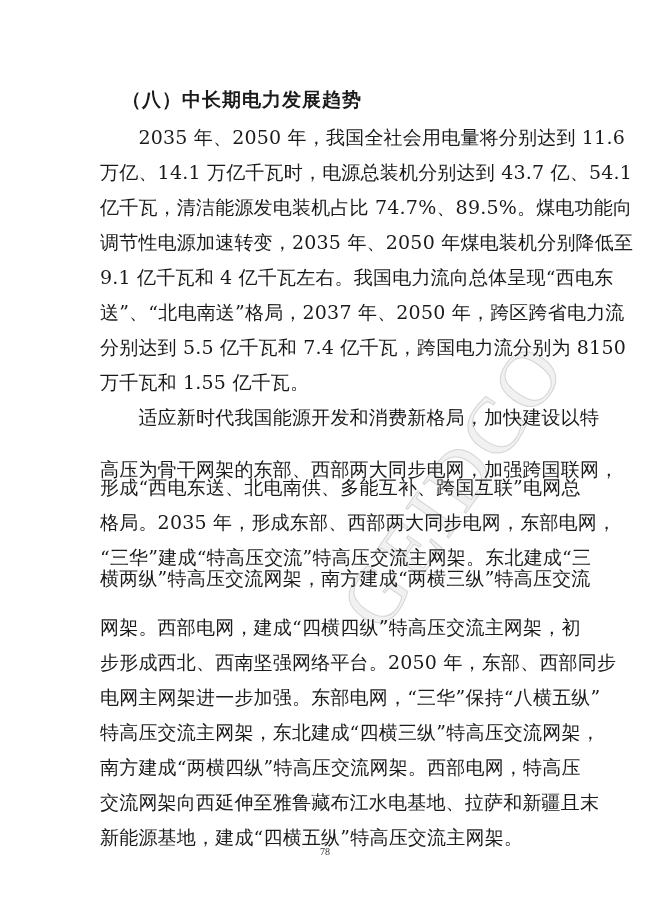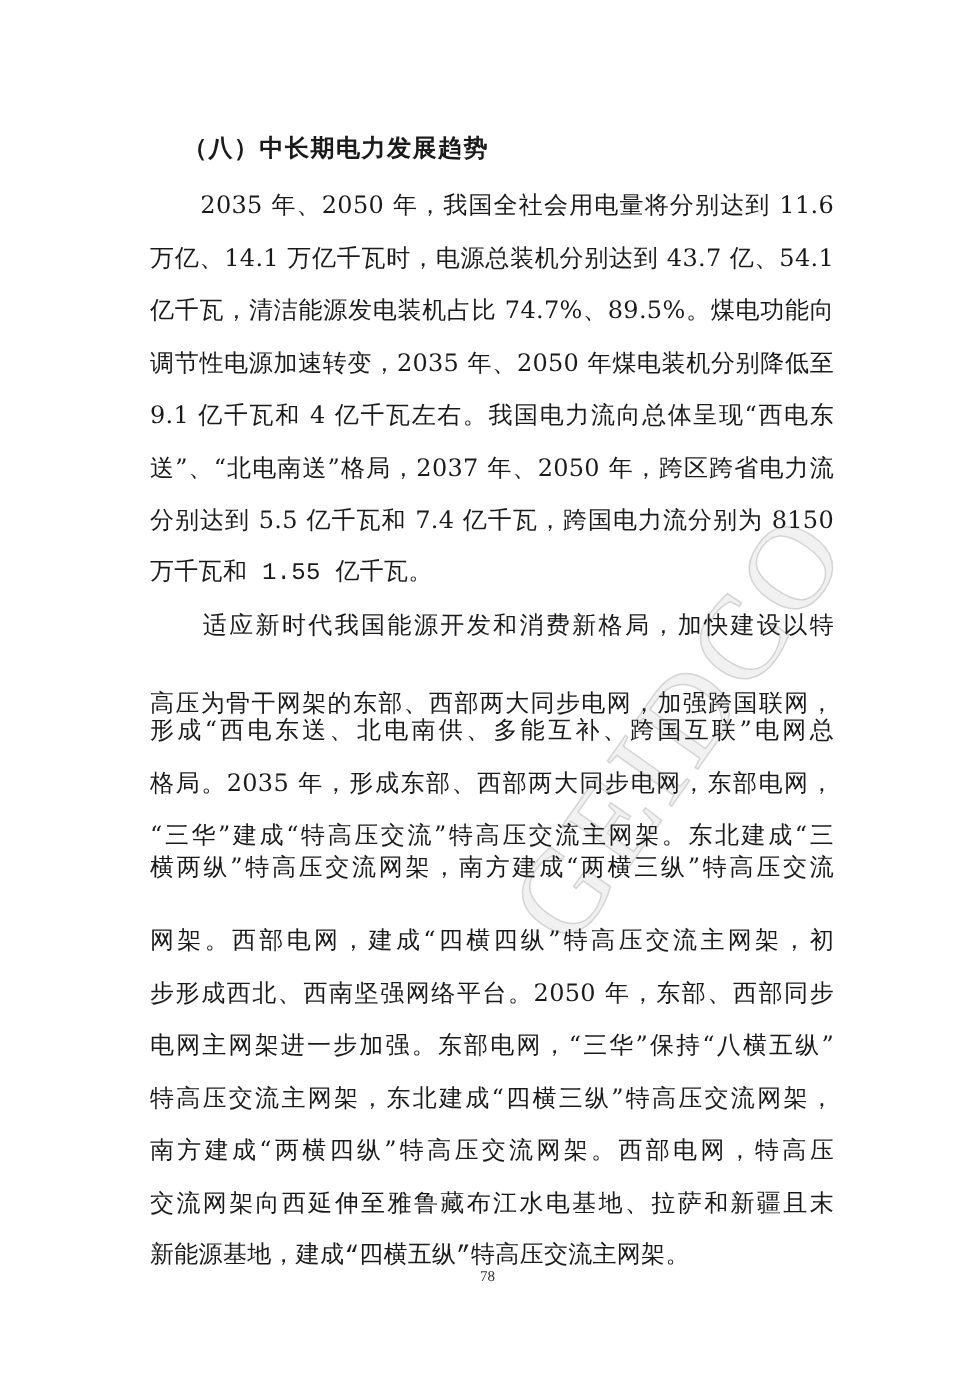--- a/index.html
+++ b/index.html
@@ -1,29 +1,29 @@
 <!DOCTYPE html>
 <html><head>
   <meta charset="utf-8">
   <style>
     html, body { margin: 0; padding: 0; background: #ffffff; }
     body { width: 650px; height: 919px; position: relative; overflow: hidden; }
     .page { position: absolute; left: 0; top: 0; width: 650px; height: 919px; background: #fff; }
     .line {
       position: absolute; left: 100px; width: 456px; height: 34px;
       font-family: "DejaVu Serif", "Liberation Serif", serif;
-      font-size: 16px; line-height: 34px; color: #1a1a1a;
+      font-size: 19px; line-height: 34px; color: #1a1a1a;
       white-space: nowrap; text-align: justify; text-align-last: justify;
       letter-spacing: 0.2px;
     }
-    .line.last { text-align-last: left; font-family: Liberation Mono, monospace; }
+    .line.last { text-align-last: left; }
     .heading {
       position: absolute; left: 122px; top: 82px; height: 34px;
       font-family: "DejaVu Sans", "Liberation Sans", sans-serif;
-      font-weight: bold; font-size: 16px; line-height: 34px; color: #1a1a1a;
+      font-weight: bold; font-size: 19px; line-height: 34px; color: #1a1a1a;
       white-space: nowrap; letter-spacing: 1px;
     }
     .page-number {
       position: absolute; left: 0; width: 650px; top: 846px; text-align: center;
       font-family: "Liberation Serif", serif; font-size: 10px; color: #333;
     }
     .watermark {
       position: absolute; left: 290px; top: 440px;
       font-family: "Liberation Serif", serif; font-size: 80px; color: rgba(180,180,180,0.18);
       transform: rotate(-55deg); transform-origin: center; pointer-events: none;

